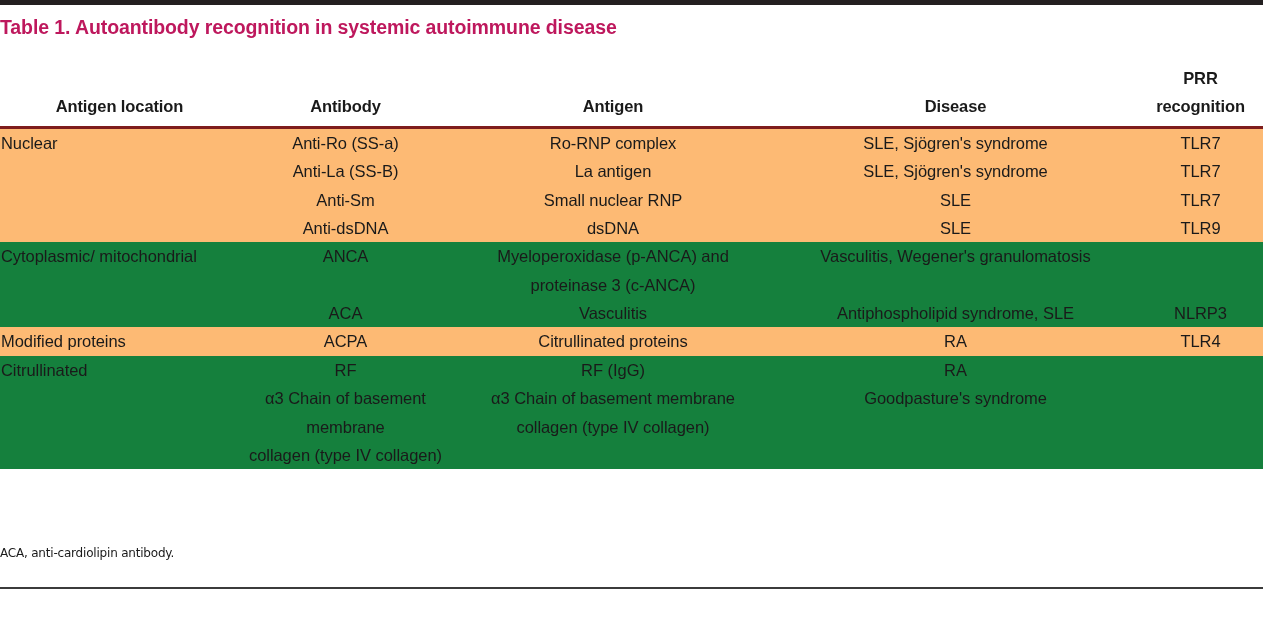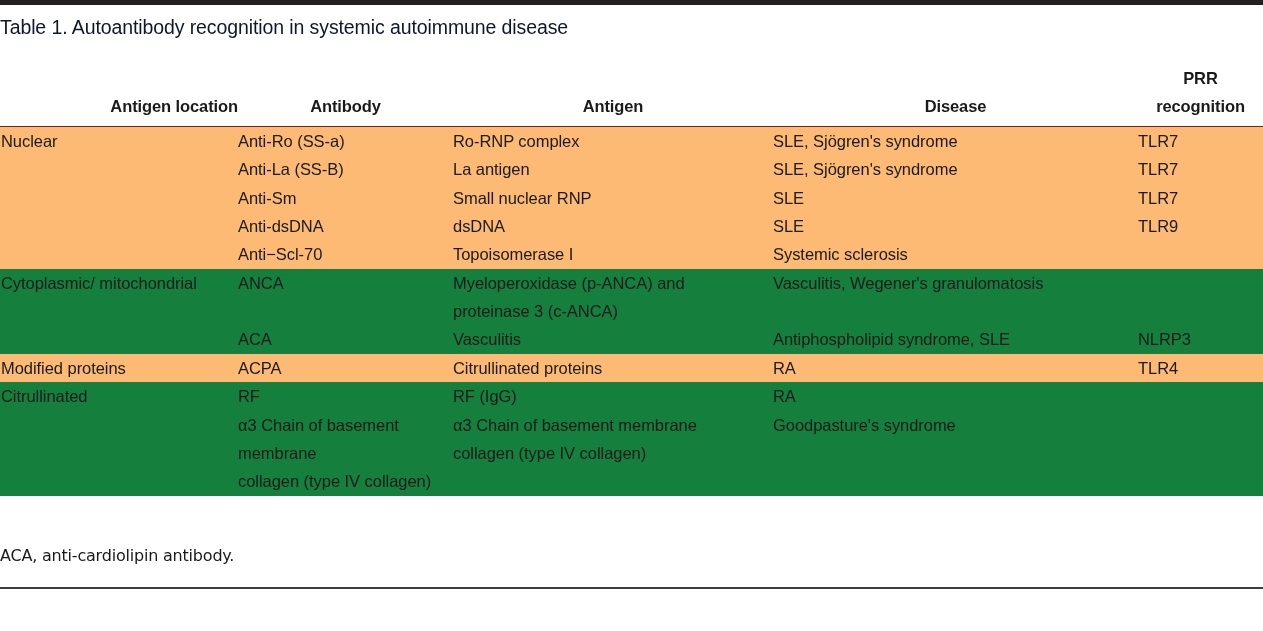--- a/index.html
+++ b/index.html
@@ -31,23 +31,23 @@
     width: 1263px;
     height: 5px;
     background: #231f20;
   }
 
   .title {
     position: absolute;
     left: 0;
     top: 16px;
     font-size: 19.5px;
-    font-weight: normal;
+    font-weight: bold;
     letter-spacing: -0.1px;
-    color: #0f172a;
+    color: #be185d;
     white-space: nowrap;
   }
 
   table.tbl {
     position: absolute;
     left: 0;
     top: 64px;
     width: 1263px;
     border-collapse: collapse;
     table-layout: fixed;
@@ -58,49 +58,49 @@
   table.tbl col.c-loc { width: 238px; }
   table.tbl col.c-ab  { width: 215px; }
   table.tbl col.c-ag  { width: 320px; }
   table.tbl col.c-dis { width: 365px; }
   table.tbl col.c-prr { width: 125px; }
 
   thead th {
     font-weight: bold;
     font-size: 16.5px;
     padding: 0 0 5px 0;
-    border-bottom: 1px solid #7f1d1d;
+    border-bottom: 3px solid #7f1d1d;
     vertical-align: bottom;
     letter-spacing: -0.1px;
   }
-  th.h-loc { text-align: right; padding-left: 1px; }
+  th.h-loc { text-align: center; padding-left: 1px; }
   th.h-ab, th.h-ag, th.h-dis, th.h-prr { text-align: center; }
 
   tbody td {
     padding: 0;
     vertical-align: top;
     font-size: 16.5px;
     letter-spacing: -0.05px;
   }
   td.loc  { text-align: left;  padding-left: 1px; }
-  td.ab, td.ag, td.dis, td.prr { }
+  td.ab, td.ag, td.dis, td.prr { text-align: center; }
 
   tbody tr.shade td { background: #fdba74; }
   tbody tr.plain td { background: #15803d; }
 
   tbody tr td { height: 28px; }
   tbody tr.tall td { height: 56px; }
 
   .cellline { display: block; }
 
   .footnote {
     position: absolute;
     left: 0;
     top: 546px;
-    font-size: 16px;
+    font-size: 12px;
     font-family: "DejaVu Sans", sans-serif;
     letter-spacing: -0.2px;
     color: #1a1a1a;
   }
 
   .bottom-rule {
     position: absolute;
     left: 0;
     top: 587px;
     width: 1263px;
@@ -196,37 +196,20 @@
           <td class="ag">
             <span class="cellline">dsDNA</span>
           </td>
           <td class="dis">
             <span class="cellline">SLE</span>
           </td>
           <td class="prr">
             <span class="cellline">TLR9</span>
           </td>
         </tr>
-        <tr class="shade">
-          <td class="loc">
-            <span class="cellline"></span>
-          </td>
-          <td class="ab">
-            <span class="cellline">Anti−Scl-70</span>
-          </td>
-          <td class="ag">
-            <span class="cellline">Topoisomerase I</span>
-          </td>
-          <td class="dis">
-            <span class="cellline">Systemic sclerosis</span>
-          </td>
-          <td class="prr">
-            <span class="cellline"></span>
-          </td>
-        </tr>
         <tr class="plain tall">
           <td class="loc">
             <span class="cellline">Cytoplasmic/ mitochondrial</span>
           </td>
           <td class="ab">
             <span class="cellline">ANCA</span>
           </td>
           <td class="ag">
             <span class="cellline">Myeloperoxidase (p-ANCA) and</span>
             <span class="cellline">proteinase 3 (c-ANCA)</span>

